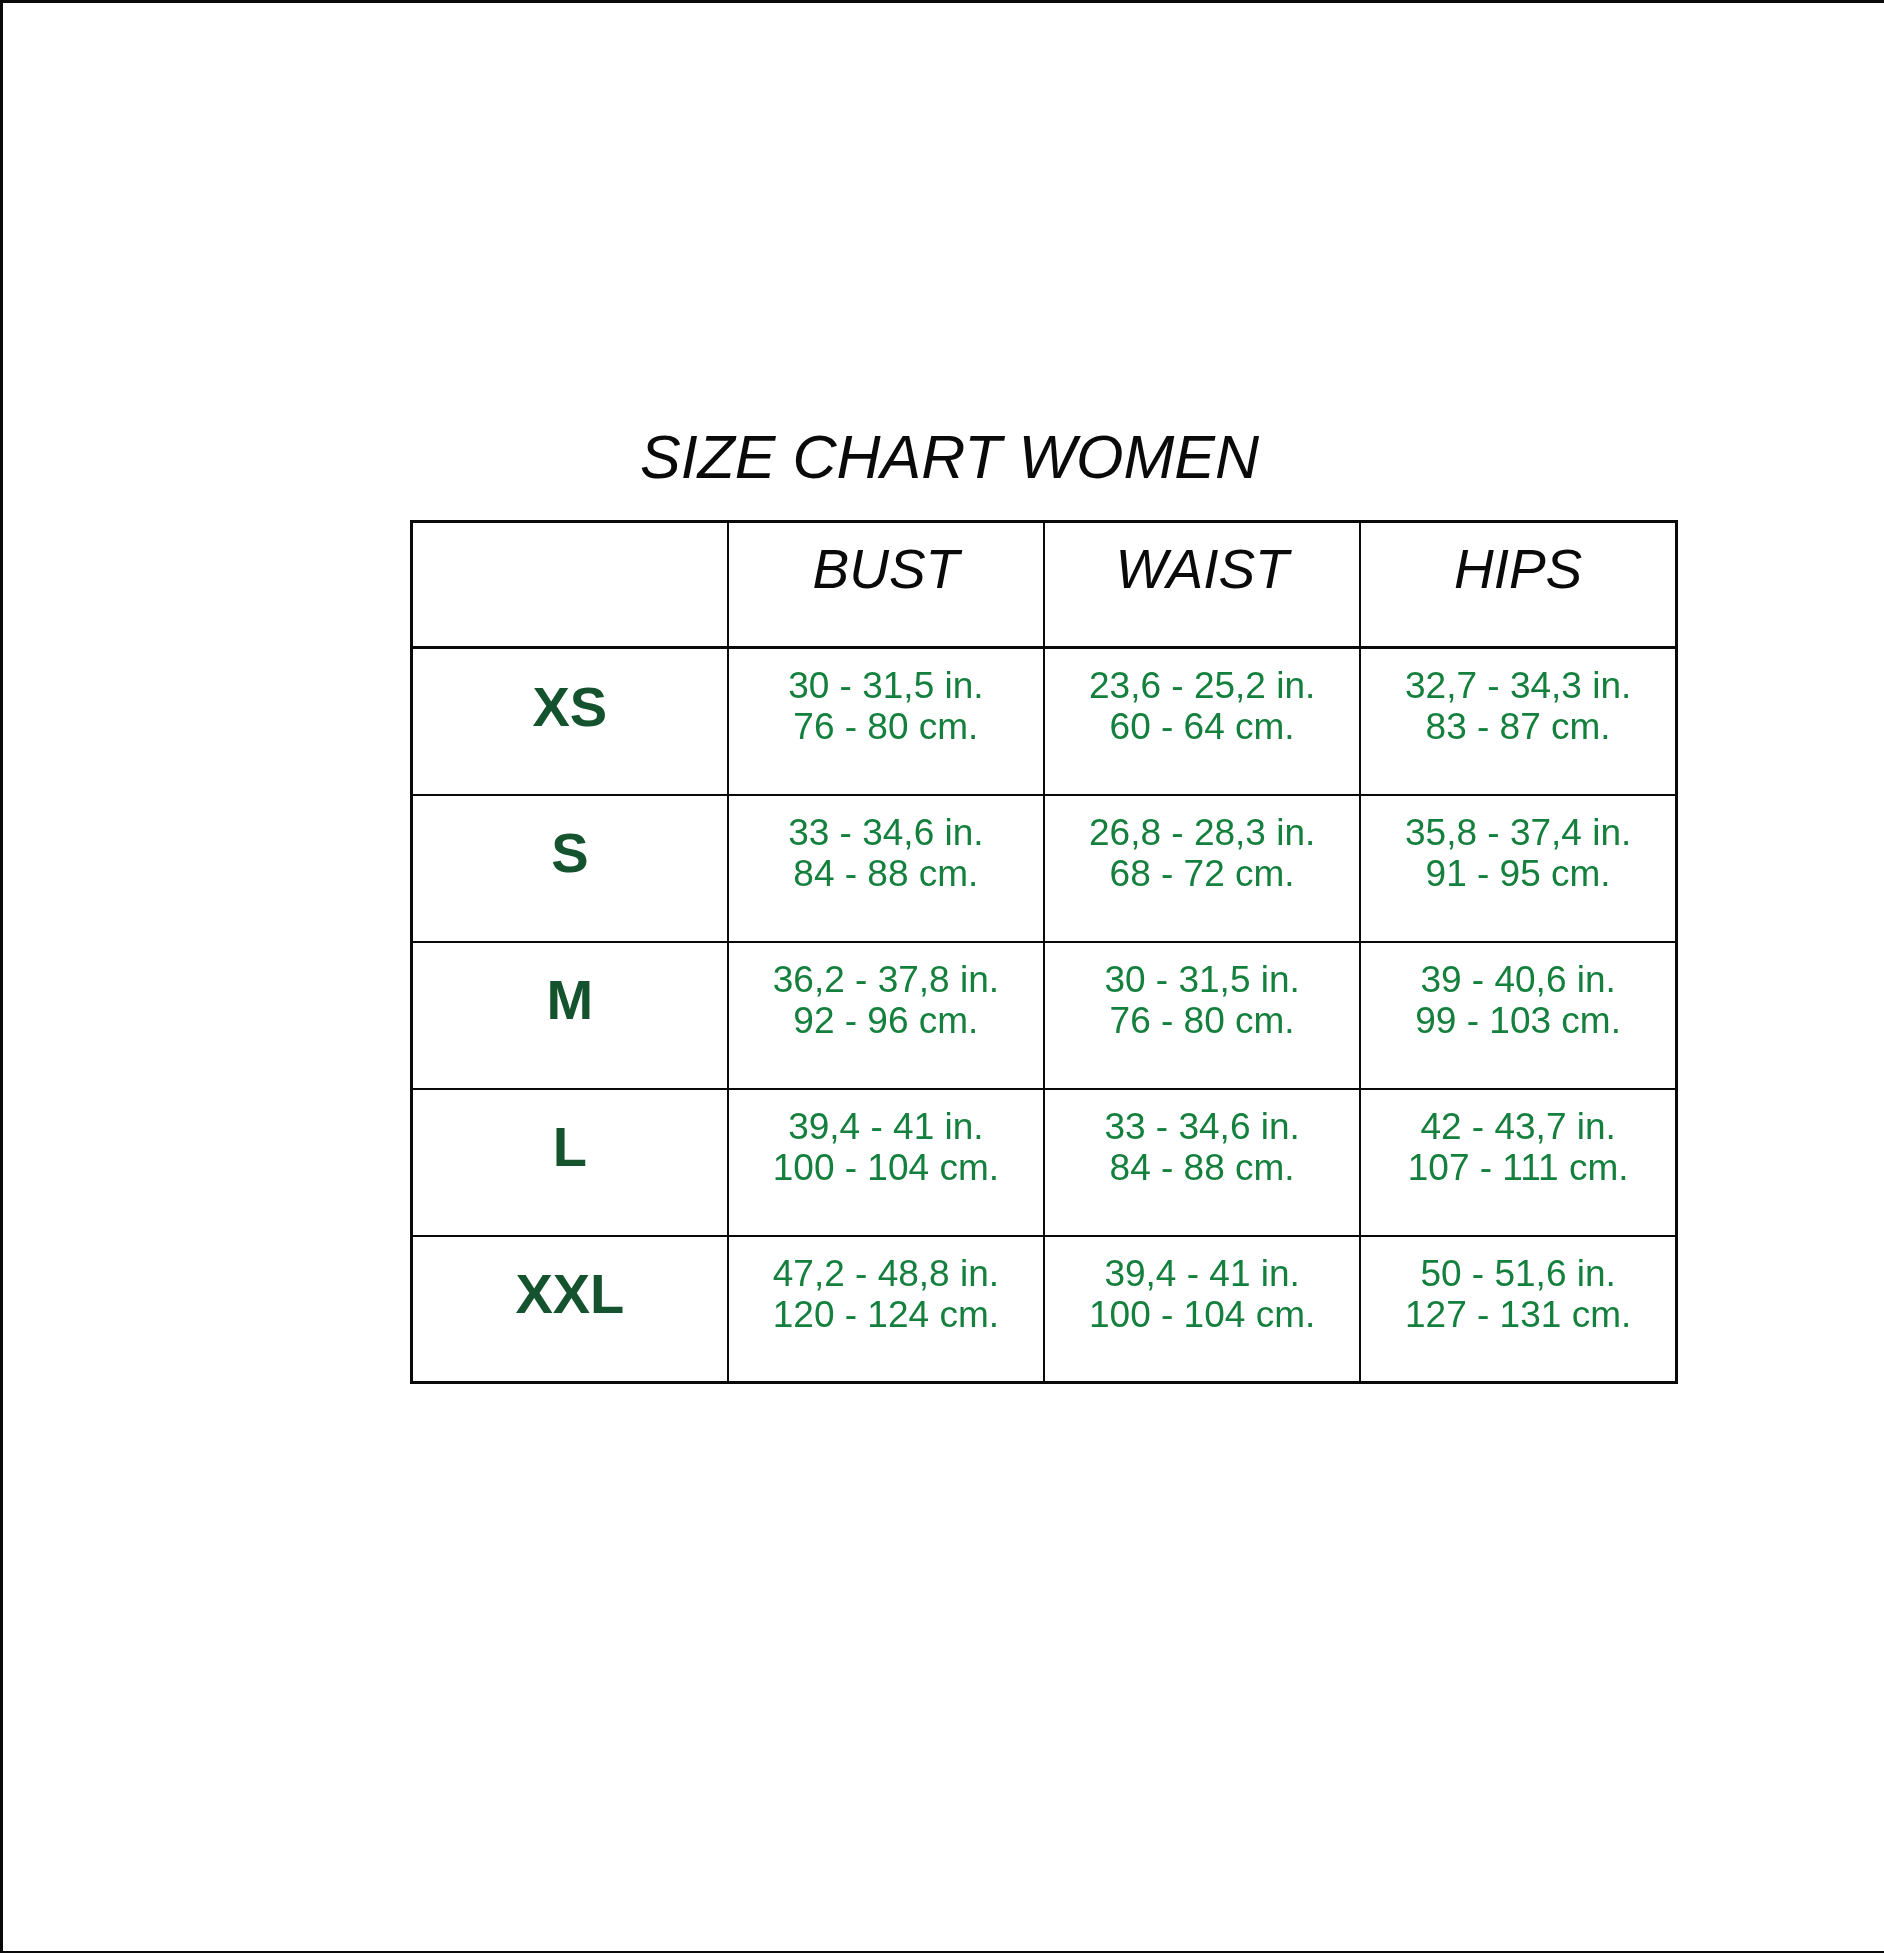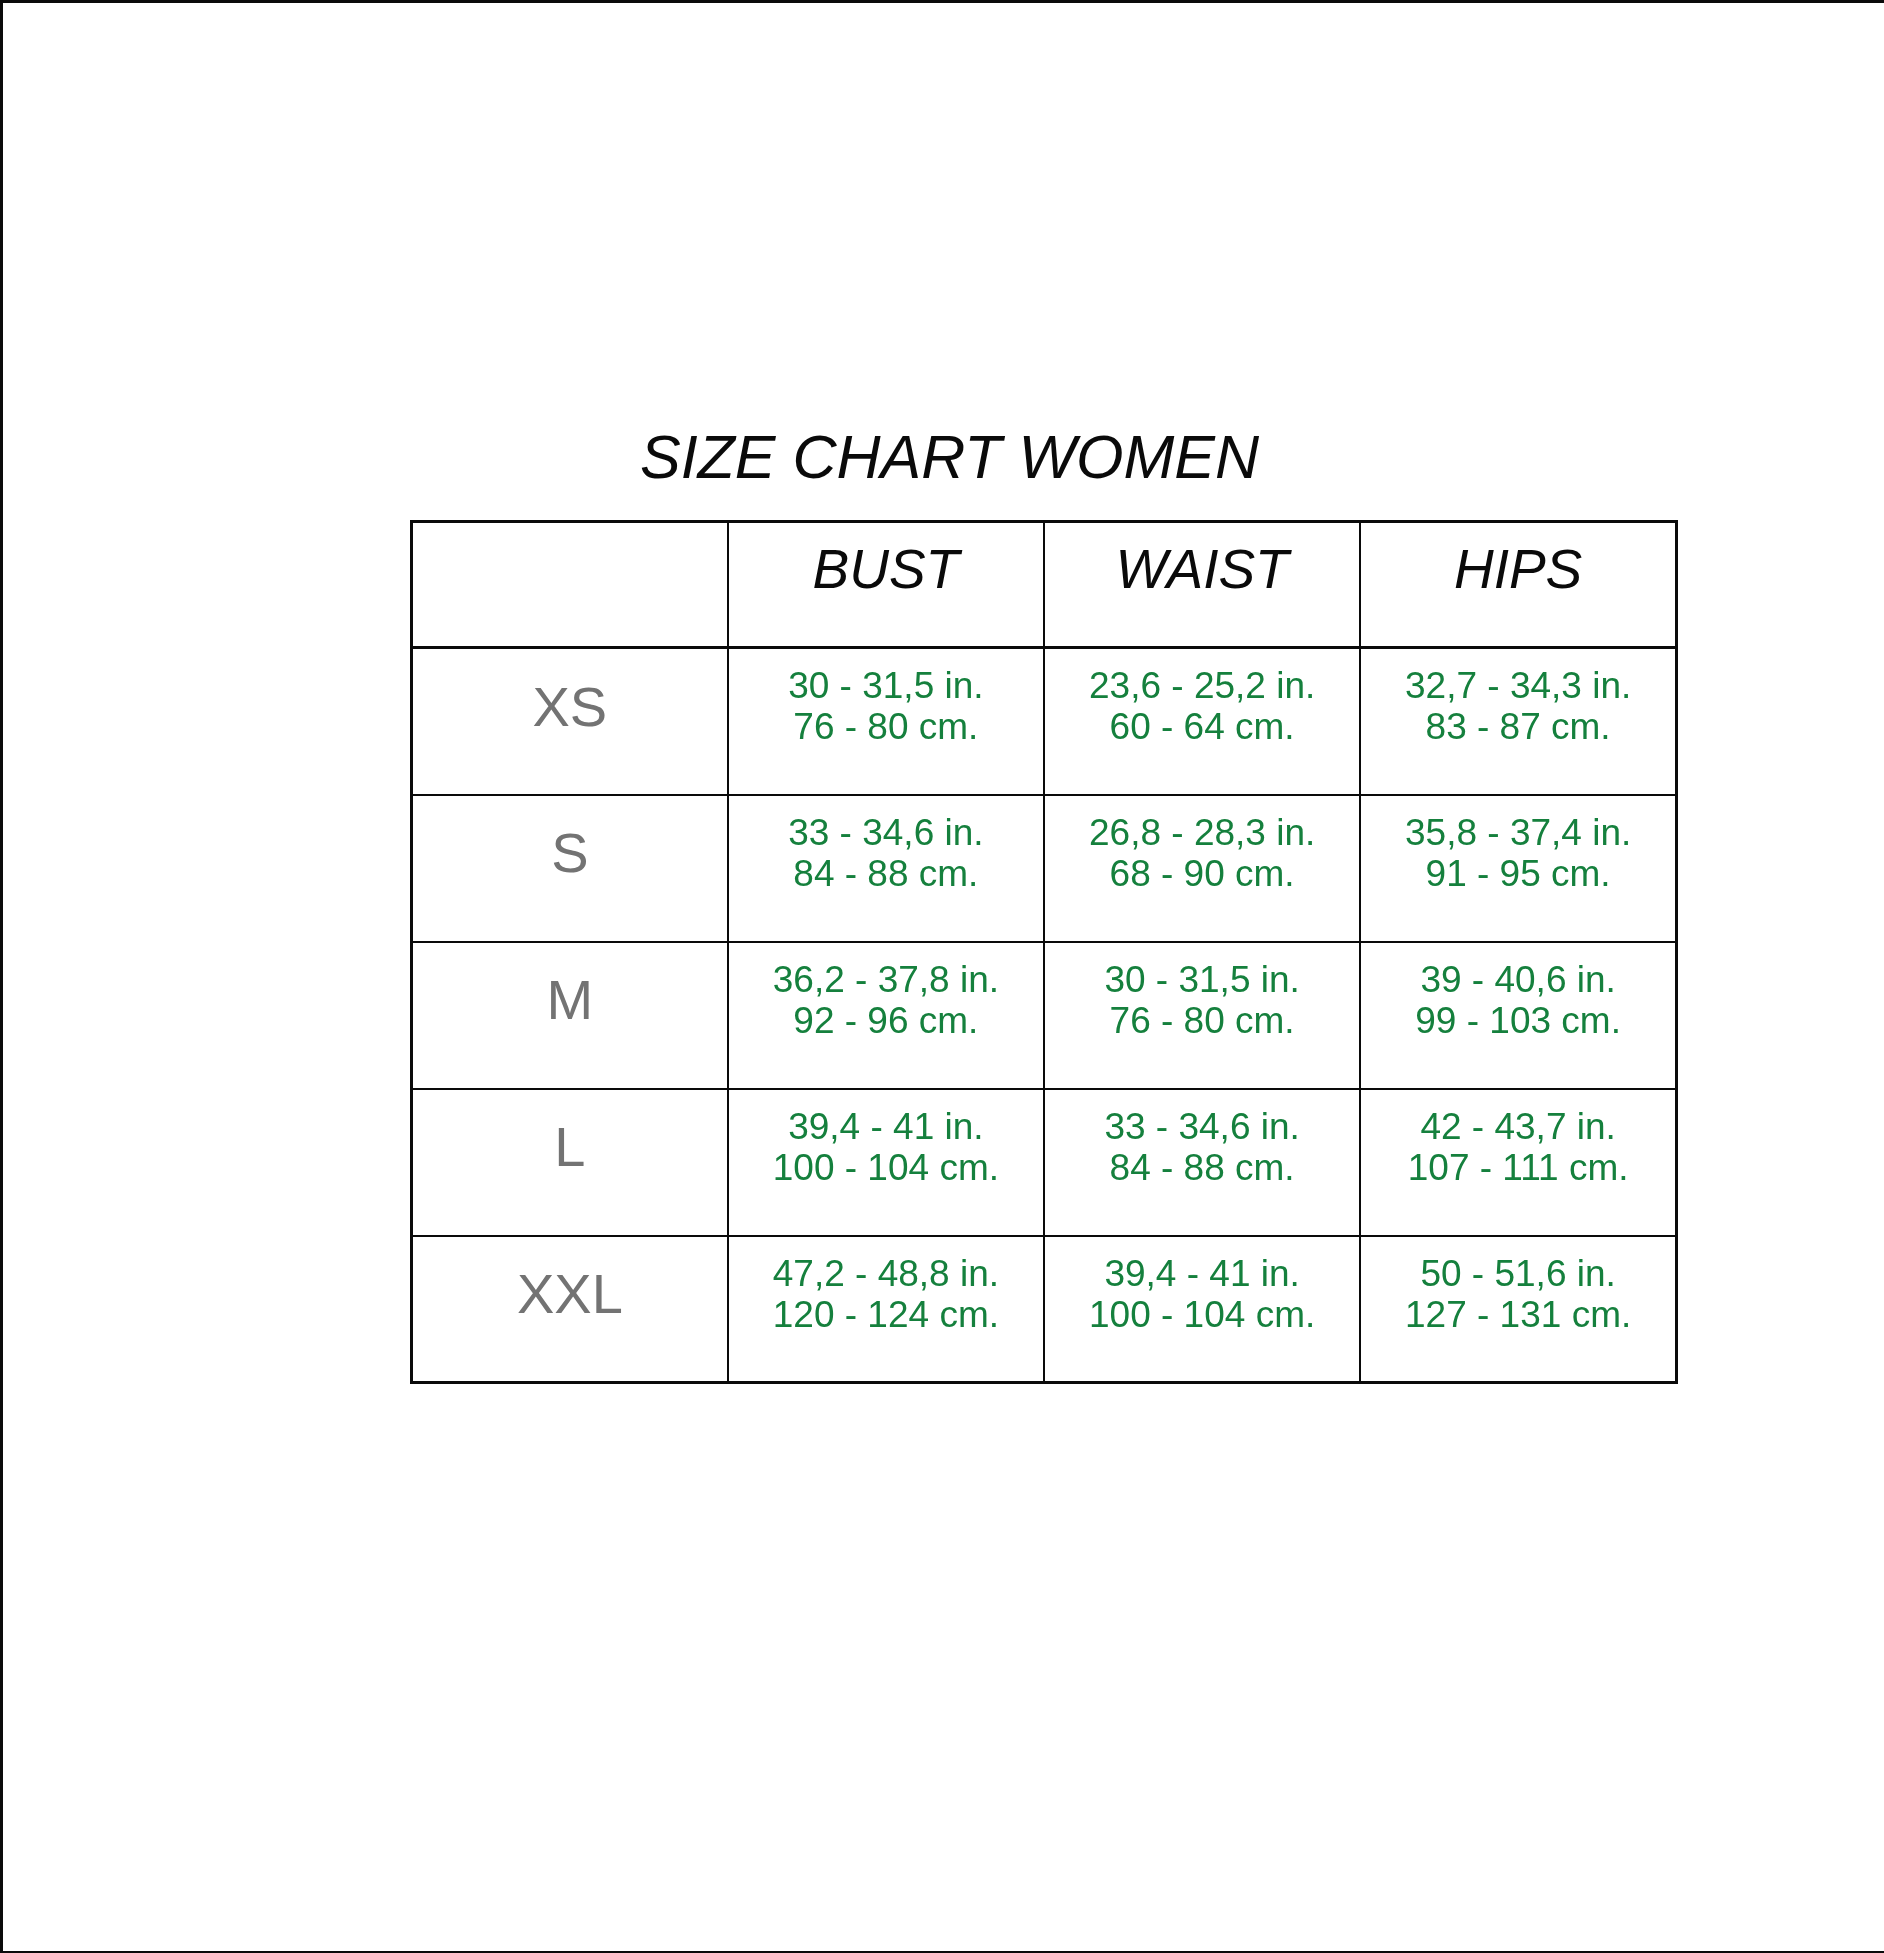--- a/index.html
+++ b/index.html
@@ -62,22 +62,22 @@
     font-style: italic;
     font-weight: 400;
     border-bottom-width: 3.8px;
     color: #0a0a0a;
   }
   table.size-table tbody tr {
     height: 123px;
   }
   td.size-label {
     font-size: 56px;
-    font-weight: 400;
-    color: #737373;
+    font-weight: 700;
+    color: #14532d;
   }
   td.measure .line {
     font-size: 37px;
     line-height: 41px;
     white-space: nowrap;
     color: #15803d;
   }
 </style>
 </head>
 <body>
@@ -115,21 +115,21 @@
       </tr>
 
       <tr>
         <td class="size-label">S</td>
         <td class="measure">
           <div class="line">33 - 34,6 in.</div>
           <div class="line">84 - 88 cm.</div>
         </td>
         <td class="measure">
           <div class="line">26,8 - 28,3 in.</div>
-          <div class="line">68 - 90 cm.</div>
+          <div class="line">68 - 72 cm.</div>
         </td>
         <td class="measure">
           <div class="line">35,8 - 37,4 in.</div>
           <div class="line">91 - 95 cm.</div>
         </td>
       </tr>
 
       <tr>
         <td class="size-label">M</td>
         <td class="measure">

